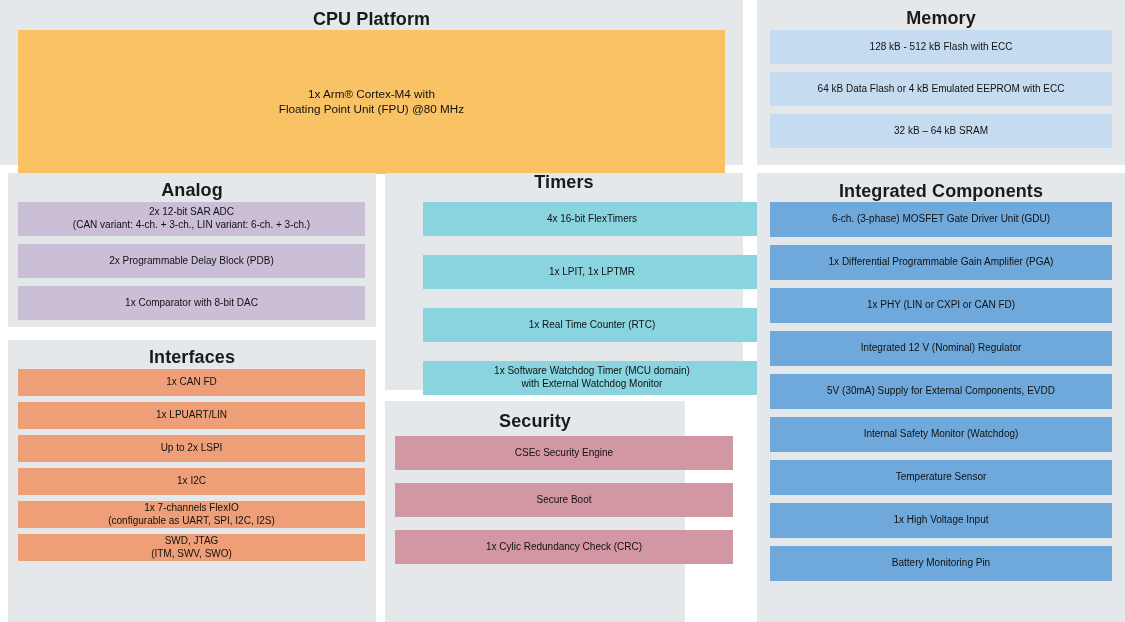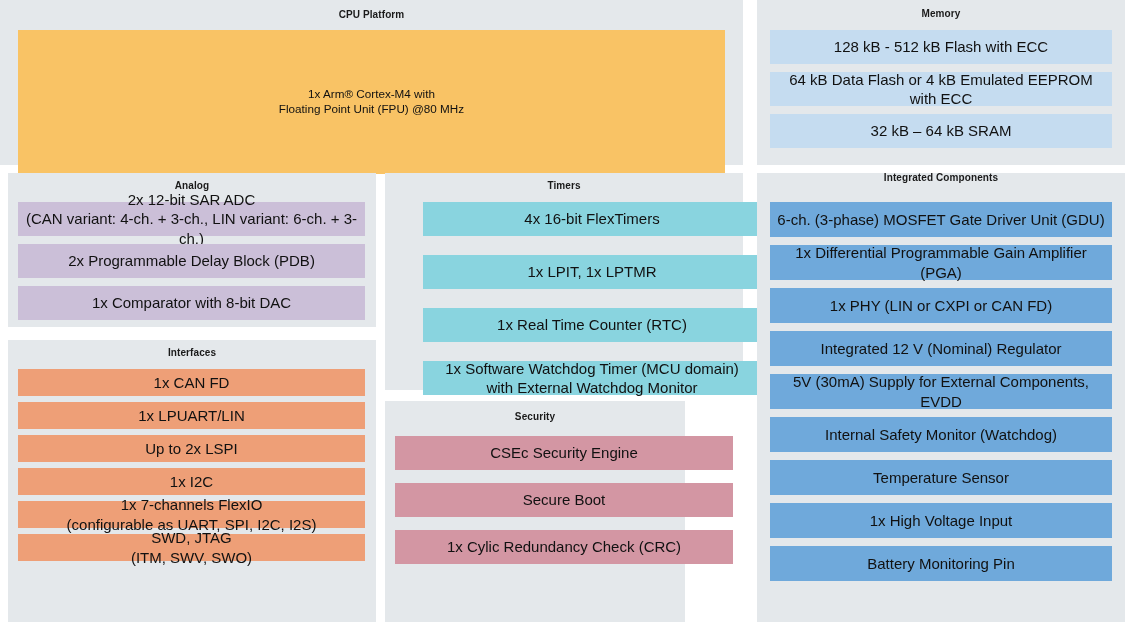--- a/index.html
+++ b/index.html
@@ -15,37 +15,37 @@
     position: relative;
     width: 1125px; height: 622px;
     background: #ffffff;
   }
   .panel {
     position: absolute;
     background: #e4e8eb;
     padding: 0;
   }
   .panel-title {
-    font-size: 10px;
+    font-size: 18px;
     font-weight: bold;
     color: #1a1a1a;
     text-align: center;
     line-height: 1;
     letter-spacing: 0.1px;
   }
   .blocks {
     display: flex;
     flex-direction: column;
   }
   .block {
     display: flex;
     align-items: center;
     justify-content: center;
     text-align: center;
-    font-size: 15px;
+    font-size: 10px;
     color: #111111;
     line-height: 1.28;
     padding: 2px 6px;
   }
   .block span { display: block; }
 
   
   #panel-cpu { left: 0; top: 0; width: 743px; height: 165px; }
   #panel-cpu .panel-title { margin-top: 10px; }
   #cpu-block {
@@ -78,40 +78,40 @@
   #panel-if { left: 8px; top: 340px; width: 368px; height: 282px; }
   #panel-if .panel-title { margin-top: 8px; }
   #panel-if .blocks {
     position: absolute; left: 10px; top: 29px; width: 347px;
     gap: 6px;
   }
   #panel-if .block { height: 27px; background: #ee9f77; }
 
   
   #panel-timers { left: 385px; top: 173px; width: 358px; height: 217px; }
-  #panel-timers .panel-title { margin-top: 8px; }
+  #panel-timers .panel-title { }
   #panel-timers .blocks {
     position: absolute; left: 10px; top: 29px; width: 338px;
     gap: 19px;
     margin-left: 28px;
   }
   #panel-timers .block { height: 34px; background: #89d4df; }
 
   
   #panel-sec { left: 385px; top: 401px; width: 300px; height: 221px; }
   #panel-sec .panel-title { margin-top: 11px; }
   #panel-sec .blocks {
     position: absolute; left: 10px; top: 35px; width: 338px;
     gap: 13px;
   }
   #panel-sec .block { height: 34px; background: #d396a3; }
 
   
   #panel-ic { left: 757px; top: 173px; width: 368px; height: 449px; }
-  #panel-ic .panel-title { }
+  #panel-ic .panel-title { margin-top: 9px; }
   #panel-ic .blocks {
     position: absolute; left: 13px; top: 29px; width: 342px;
     gap: 8px;
   }
   #panel-ic .block { height: 35px; background: #6fa9db; }
 </style>
 </head>
 <body>
 
 <div id="diagram">

